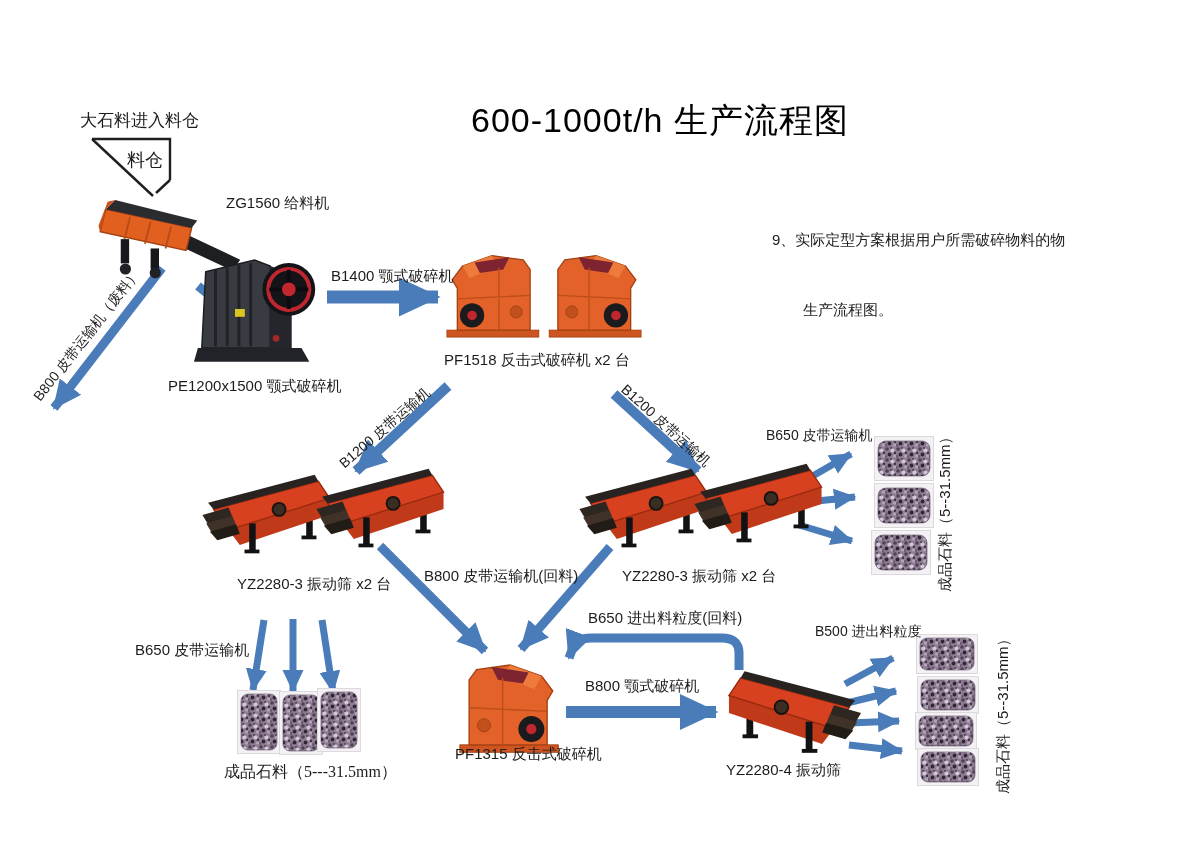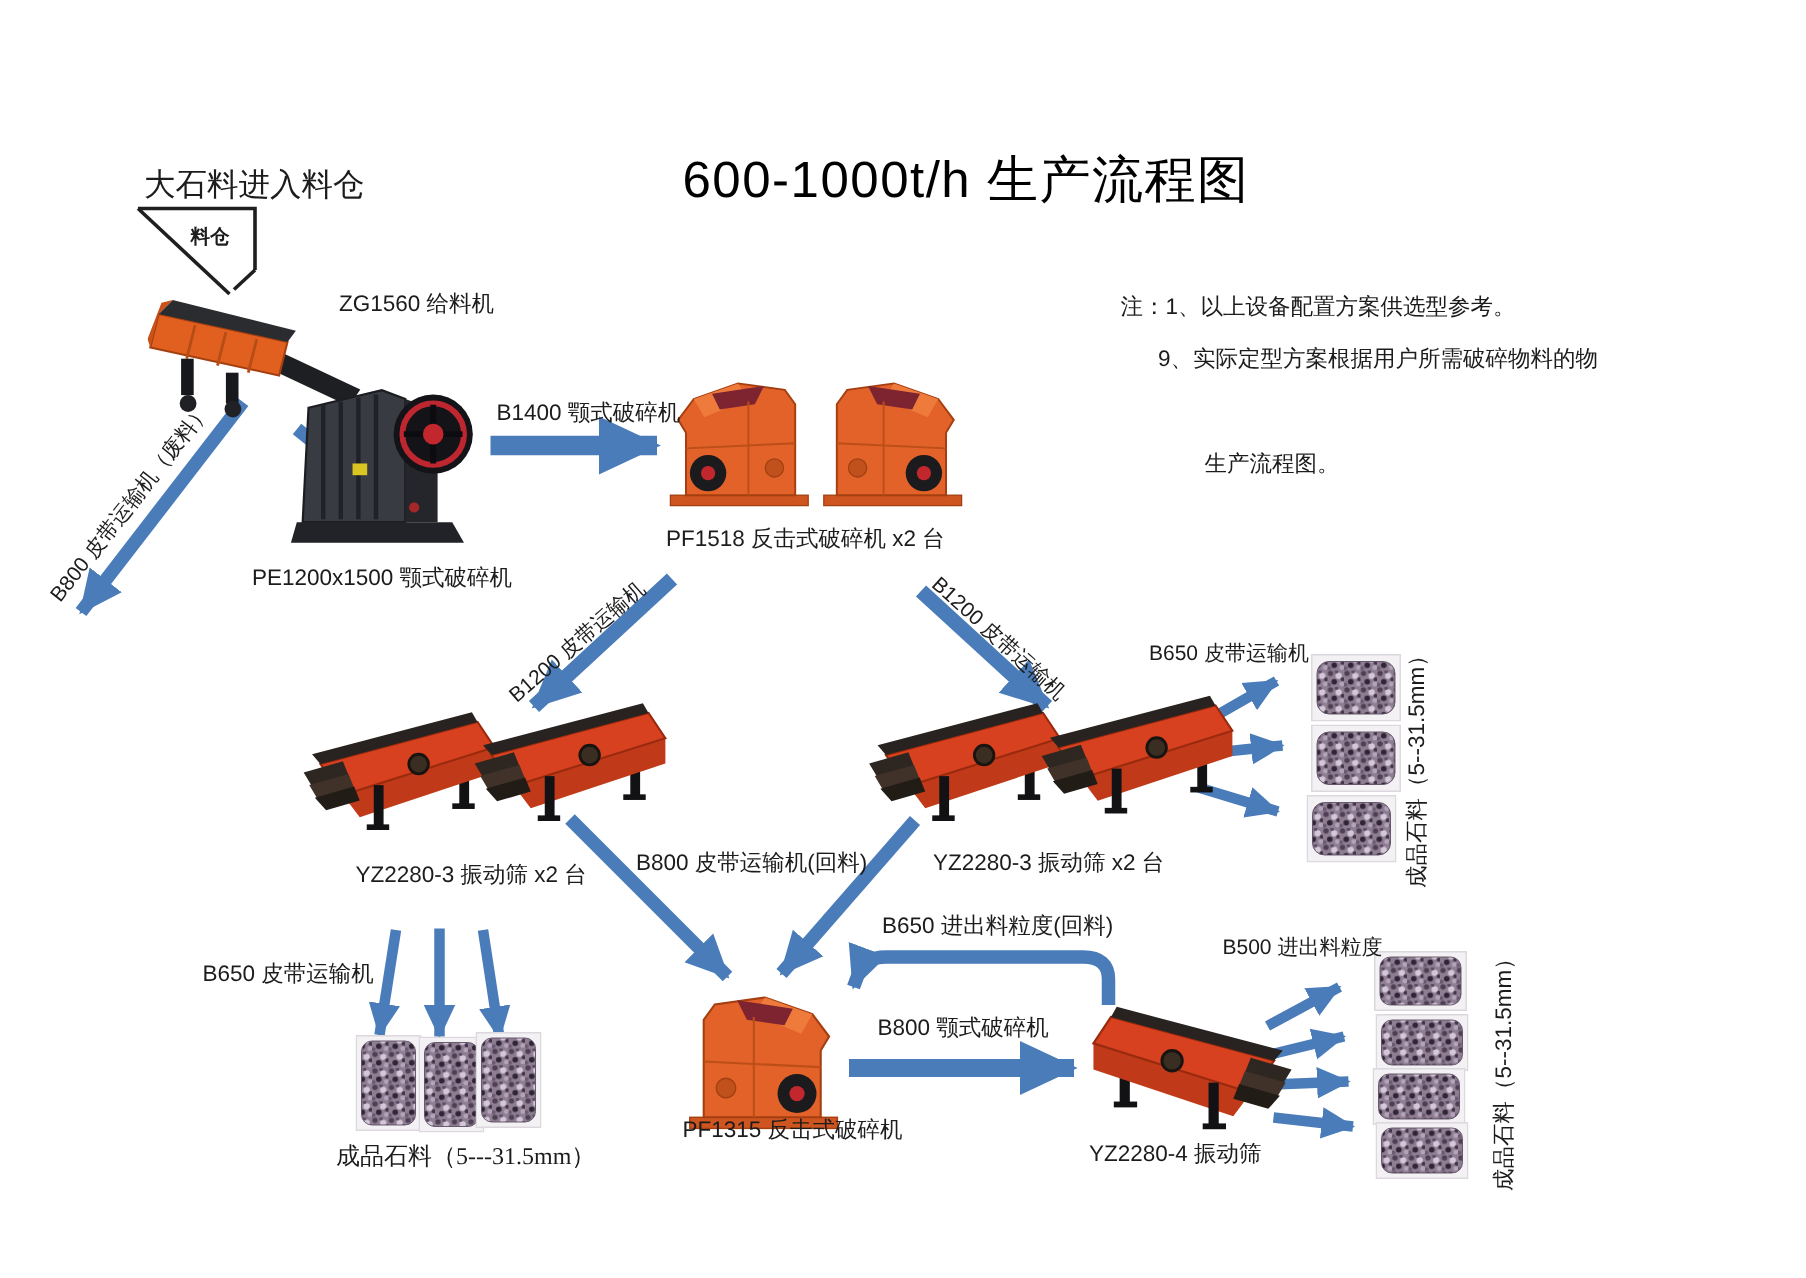--- a/index.html
+++ b/index.html
@@ -1,24 +1,24 @@
 <!DOCTYPE html>
 <html><head>
 <meta charset="utf-8">
 <style>
   html,body{margin:0;padding:0;background:#ffffff;}
   #canvas{
     position:relative;width:1204px;height:852px;background:#ffffff;overflow:hidden;
     font-family:"Liberation Sans","DejaVu Sans",sans-serif;color:#1c1c1c;
   }
   .lbl{position:absolute;white-space:nowrap;font-size:15px;line-height:1.2;}
-  .title{font-size:34px;letter-spacing:1px;color:#000;}
+  .title{font-size:34px;letter-spacing:1px;color:#000;margin-left:16px;}
   .small{font-size:14px;}
   .big{font-size:16px;font-family:Liberation Serif, serif;}
-  .bin{font-size:13px;font-weight:700;text-align:center;}
+  .bin{font-size:18px;font-weight:400;text-align:center;}
   .rot{transform-origin:0 0;}
   .r-waste{transform:rotate(-52deg);}
   .r-b1200l{transform:rotate(-41deg);}
   .r-b1200r{transform:rotate(42deg);}
   .r-vert{transform:rotate(-90deg);}
   svg.mach,svg.pile,svg#overlay{position:absolute;display:block;}
   #overlay{left:0;top:0;}
 </style>
 </head>
 <body>
@@ -206,33 +206,32 @@
       <rect x="0.5" y="0.5" width="61" height="37" fill="#f3f1f4" stroke="#dcd8de"></rect>
       <rect x="4" y="4" width="54" height="30" rx="7" fill="url(#gravel)" stroke="#5c4f63" stroke-width="0.6"></rect>
     </svg>
   <svg class="pile" style="left:917px;top:748px;width:62px;height:38px" viewBox="0 0 62 38">
       <rect x="0.5" y="0.5" width="61" height="37" fill="#f3f1f4" stroke="#dcd8de"></rect>
       <rect x="4" y="4" width="54" height="30" rx="7" fill="url(#gravel)" stroke="#5c4f63" stroke-width="0.6"></rect>
     </svg>
 
   <div class="lbl title" style="left:455px;top:100px">600-1000t/h 生产流程图</div>
 
-  <div class="lbl" style="left:96px;top:111px;font-size:21px">大石料进入料仓</div>
+  <div class="lbl" style="left:80px;top:111px;font-size:17px">大石料进入料仓</div>
   <div class="lbl bin" style="left:127px;top:150px">料仓</div>
 
   <div class="lbl" style="left:226px;top:194px">ZG1560 给料机</div>
   <div class="lbl" style="left:331px;top:267px">B1400 颚式破碎机</div>
   <div class="lbl" style="left:168px;top:377px">PE1200x1500 颚式破碎机</div>
   <div class="lbl" style="left:444px;top:351px">PF1518 反击式破碎机 x2 台</div>
 
   <div class="lbl small rot r-waste" style="left:30px;top:394px">B800 皮带运输机（废料）</div>
   <div class="lbl small rot r-b1200l" style="left:336px;top:459px">B1200 皮带运输机</div>
   <div class="lbl small rot r-b1200r" style="left:629px;top:381px">B1200 皮带运输机</div>
 
-  <div class="lbl" style="left:747px;top:196px">注：1、以上设备配置方案供选型参考。</div>
   <div class="lbl" style="left:772px;top:231px">9、实际定型方案根据用户所需破碎物料的物</div>
   <div class="lbl" style="left:803px;top:301px">生产流程图。</div>
 
   <div class="lbl" style="left:237px;top:575px">YZ2280-3 振动筛 x2 台</div>
   <div class="lbl" style="left:622px;top:567px">YZ2280-3 振动筛 x2 台</div>
 
   <div class="lbl small" style="left:766px;top:427px">B650 皮带运输机</div>
   <div class="lbl rot r-vert" style="left:936px;top:592px">成品石料（5--31.5mm）</div>
 
   <div class="lbl" style="left:424px;top:567px">B800 皮带运输机(回料)</div>

